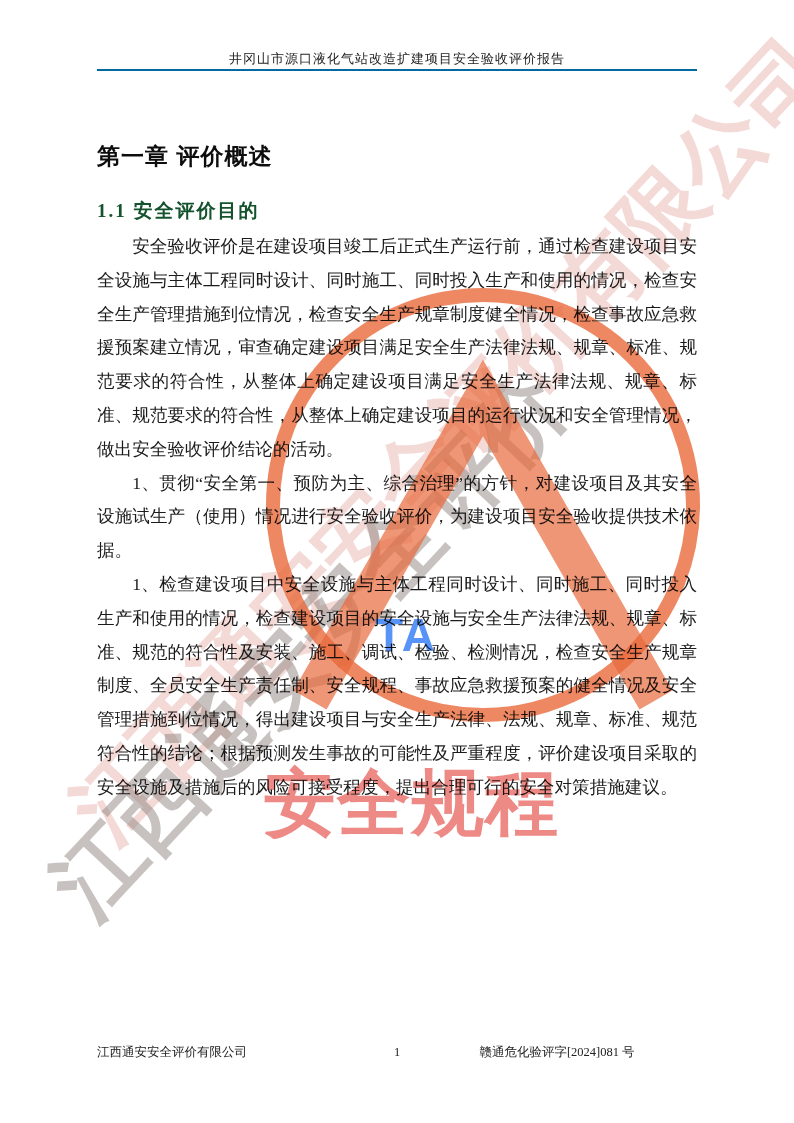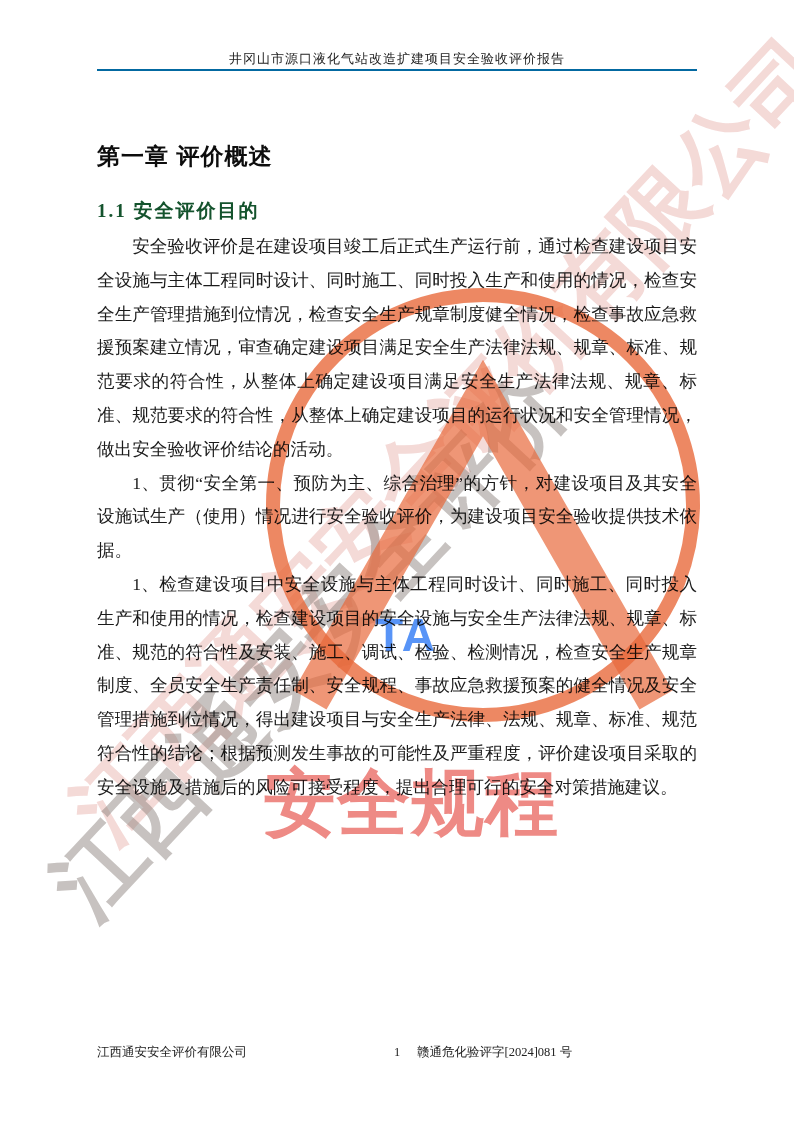--- a/index.html
+++ b/index.html
@@ -67,21 +67,21 @@
     position: absolute;
     left: 97px; top: 1044px;
     width: 600px;
     display: flex;
     align-items: baseline;
     font-size: 12.5px;
     color: #222;
   }
   .footer-company { flex: 1; text-align: left; }
   .footer-page    { width: 40px; text-align: center; }
-  .footer-docnum  { flex: 1; text-align: left; }
+  .footer-docnum  { flex: 1; text-align: center; }
 
   
   .watermark {
     position: absolute;
     inset: 0;
     pointer-events: none;
     mix-blend-mode: multiply;
   }
   .wm-diag {
     position: absolute;

